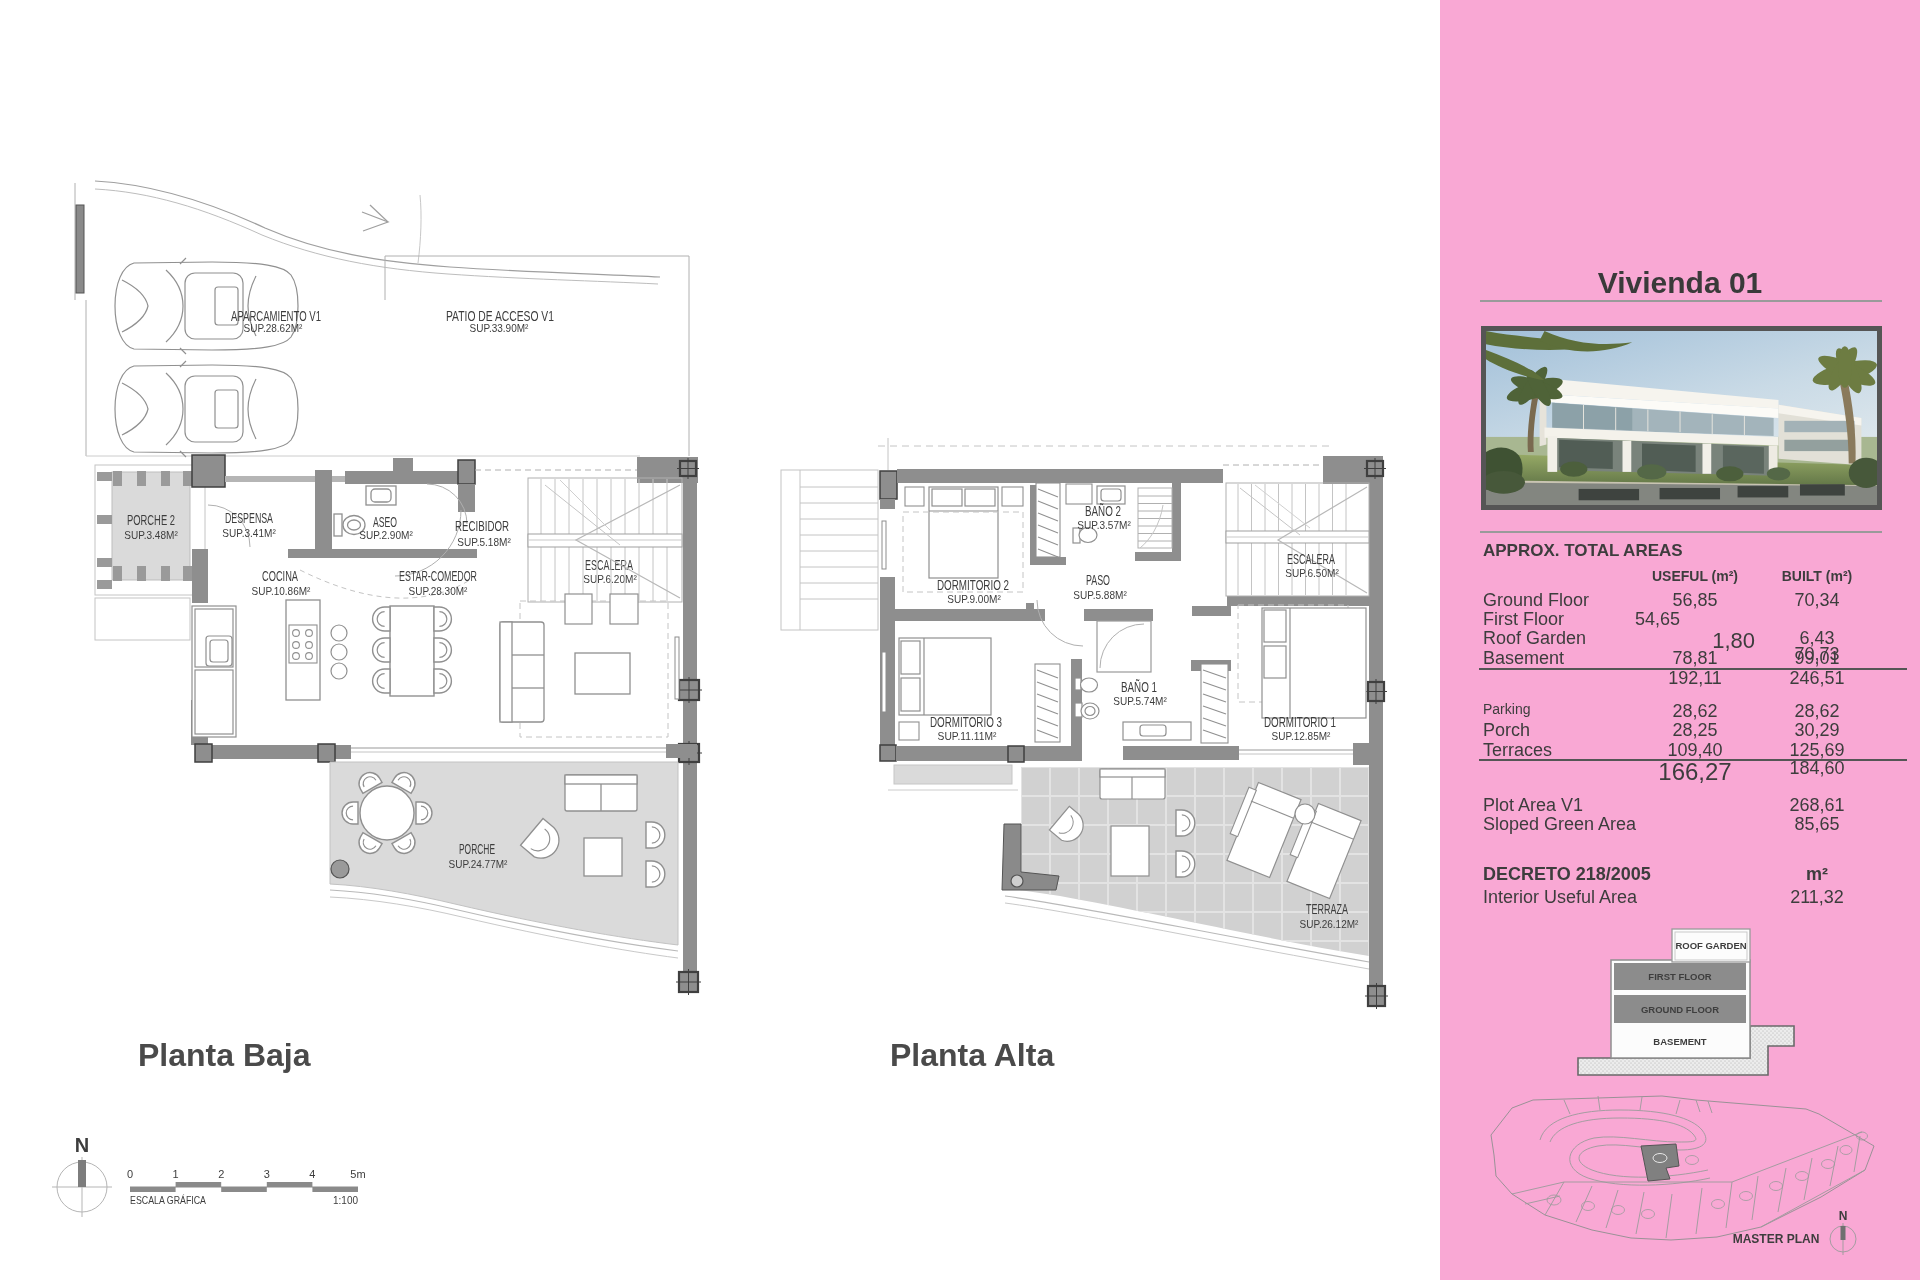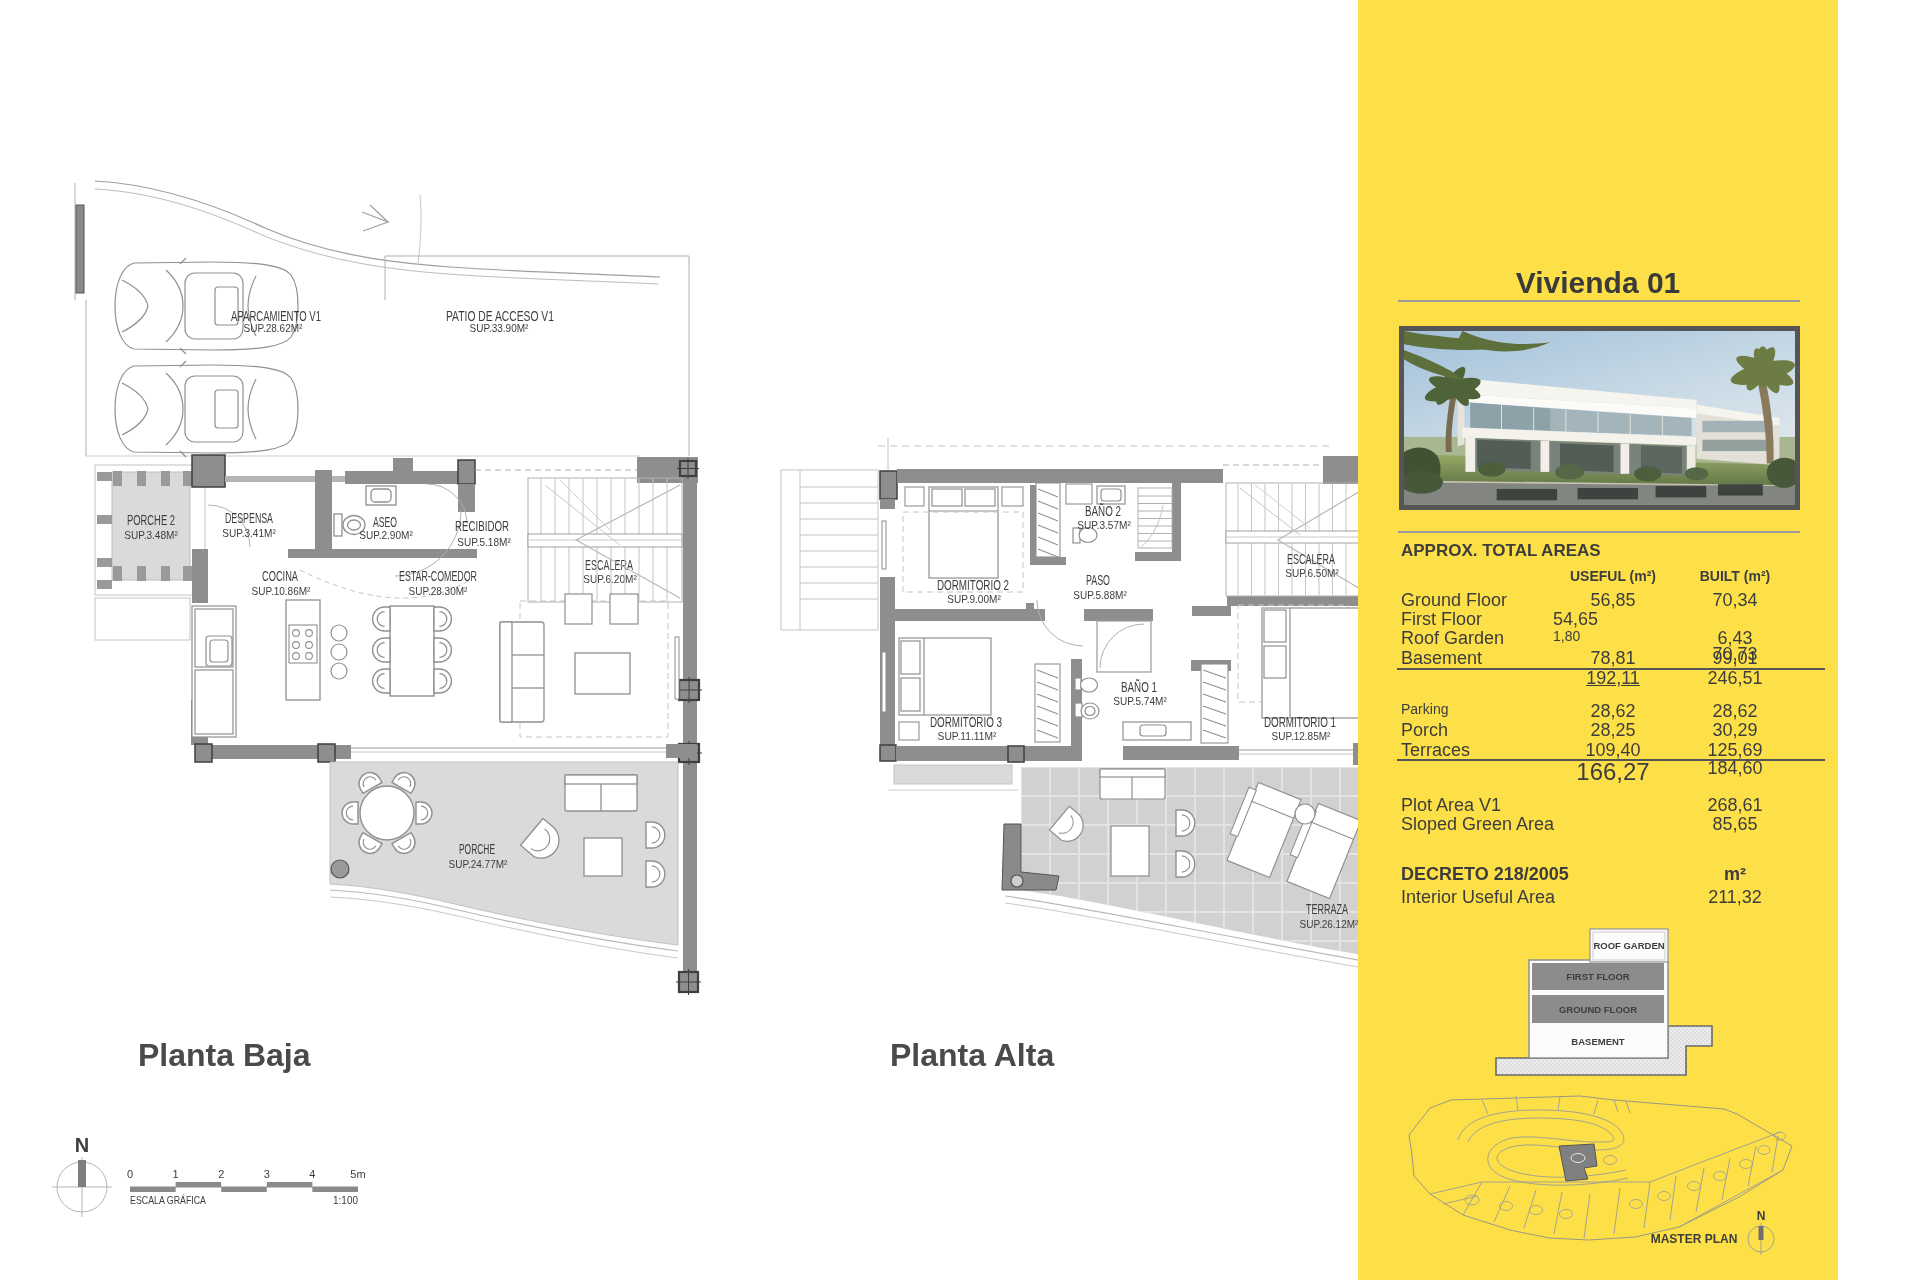--- a/index.html
+++ b/index.html
@@ -1,18 +1,18 @@
 <!DOCTYPE html>
 <html><head>
 <meta charset="utf-8">
 <style>
 html,body{margin:0;padding:0;background:#ffffff;font-family:"Liberation Sans",sans-serif;}
 #page{position:relative;width:1920px;height:1280px;overflow:hidden;background:#fff;}
 #plans{position:absolute;left:0;top:0;}
-#panel{position:absolute;left:1358px;top:0;width:480px;height:1280px;background:#fde047;}
+#panel{position:absolute;left:1440px;top:0;width:480px;height:1280px;background:#f9a8d4;}
 svg text{font-family:"Liberation Sans",sans-serif;}
 </style>
 </head>
 <body>
 <div id="page">
 <svg id="plans" width="1440" height="1280" viewBox="0 0 1440 1280" xmlns="http://www.w3.org/2000/svg">
 <g id="planta-baja">
 
 <line x1="75" y1="183" x2="75" y2="300" stroke="#b0b0b0" stroke-width="1"></line>
 
@@ -776,27 +776,27 @@
       <div style="position:absolute;left:43px;top:541px;font-size:17px;font-weight:bold;color:#3d3d3d;">APPROX. TOTAL AREAS</div>
       <div style="position:absolute;left:195px;top:568px;width:120px;text-align:center;font-size:14px;font-weight:bold;color:#3d3d3d;">USEFUL (m²)</div>
       <div style="position:absolute;left:317px;top:568px;width:120px;text-align:center;font-size:14px;font-weight:bold;color:#3d3d3d;">BUILT (m²)</div>
       <div style="position:absolute;left:43px;top:590px;font-size:18px;font-weight:normal;color:#3d3d3d;white-space:nowrap;">Ground Floor</div>
       <div style="position:absolute;left:195px;top:590px;width:120px;text-align:center;font-size:18px;font-weight:normal;color:#3d3d3d;">56,85</div>
       <div style="position:absolute;left:317px;top:590px;width:120px;text-align:center;font-size:18px;font-weight:normal;color:#3d3d3d;">70,34</div>
       <div style="position:absolute;left:43px;top:609px;font-size:18px;font-weight:normal;color:#3d3d3d;white-space:nowrap;">First Floor</div>
       <div style="position:absolute;left:195px;top:609px;width:120px;text-align:left;font-size:18px;font-weight:normal;color:#3d3d3d;">54,65</div>
       <div style="position:absolute;left:317px;top:609px;width:120px;text-align:center;font-size:18px;font-weight:normal;color:#3d3d3d;margin-top:35px;">70,73</div>
       <div style="position:absolute;left:43px;top:628px;font-size:18px;font-weight:normal;color:#3d3d3d;white-space:nowrap;">Roof Garden</div>
-      <div style="position:absolute;left:195px;top:628px;width:120px;text-align:left;font-size:14px;font-weight:normal;color:#3d3d3d;">1,80</div>
+      <div style="position:absolute;left:195px;top:628px;width:120px;text-align:right;font-size:22px;font-weight:normal;color:#3d3d3d;">1,80</div>
       <div style="position:absolute;left:317px;top:628px;width:120px;text-align:center;font-size:18px;font-weight:normal;color:#3d3d3d;">6,43</div>
       <div style="position:absolute;left:43px;top:648px;font-size:18px;font-weight:normal;color:#3d3d3d;white-space:nowrap;">Basement</div>
       <div style="position:absolute;left:195px;top:648px;width:120px;text-align:center;font-size:18px;font-weight:normal;color:#3d3d3d;">78,81</div>
       <div style="position:absolute;left:317px;top:648px;width:120px;text-align:center;font-size:18px;font-weight:normal;color:#3d3d3d;">99,01</div>
       <div style="position:absolute;left:39px;top:668px;width:428px;height:1.5px;background:#555;"></div>
-      <div style="position:absolute;left:195px;top:668px;width:120px;text-align:center;font-size:18px;font-weight:normal;color:#3d3d3d;text-decoration:underline;">192,11</div>
+      <div style="position:absolute;left:195px;top:668px;width:120px;text-align:center;font-size:18px;font-weight:normal;color:#3d3d3d;">192,11</div>
       <div style="position:absolute;left:317px;top:668px;width:120px;text-align:center;font-size:18px;font-weight:normal;color:#3d3d3d;">246,51</div>
       <div style="position:absolute;left:43px;top:701px;font-size:14px;font-weight:normal;color:#3d3d3d;white-space:nowrap;">Parking</div>
       <div style="position:absolute;left:195px;top:701px;width:120px;text-align:center;font-size:18px;font-weight:normal;color:#3d3d3d;">28,62</div>
       <div style="position:absolute;left:317px;top:701px;width:120px;text-align:center;font-size:18px;font-weight:normal;color:#3d3d3d;">28,62</div>
       <div style="position:absolute;left:43px;top:720px;font-size:18px;font-weight:normal;color:#3d3d3d;white-space:nowrap;">Porch</div>
       <div style="position:absolute;left:195px;top:720px;width:120px;text-align:center;font-size:18px;font-weight:normal;color:#3d3d3d;">28,25</div>
       <div style="position:absolute;left:317px;top:720px;width:120px;text-align:center;font-size:18px;font-weight:normal;color:#3d3d3d;">30,29</div>
       <div style="position:absolute;left:43px;top:740px;font-size:18px;font-weight:normal;color:#3d3d3d;white-space:nowrap;">Terraces</div>
       <div style="position:absolute;left:195px;top:740px;width:120px;text-align:center;font-size:18px;font-weight:normal;color:#3d3d3d;">109,40</div>
       <div style="position:absolute;left:317px;top:740px;width:120px;text-align:center;font-size:18px;font-weight:normal;color:#3d3d3d;">125,69</div>

